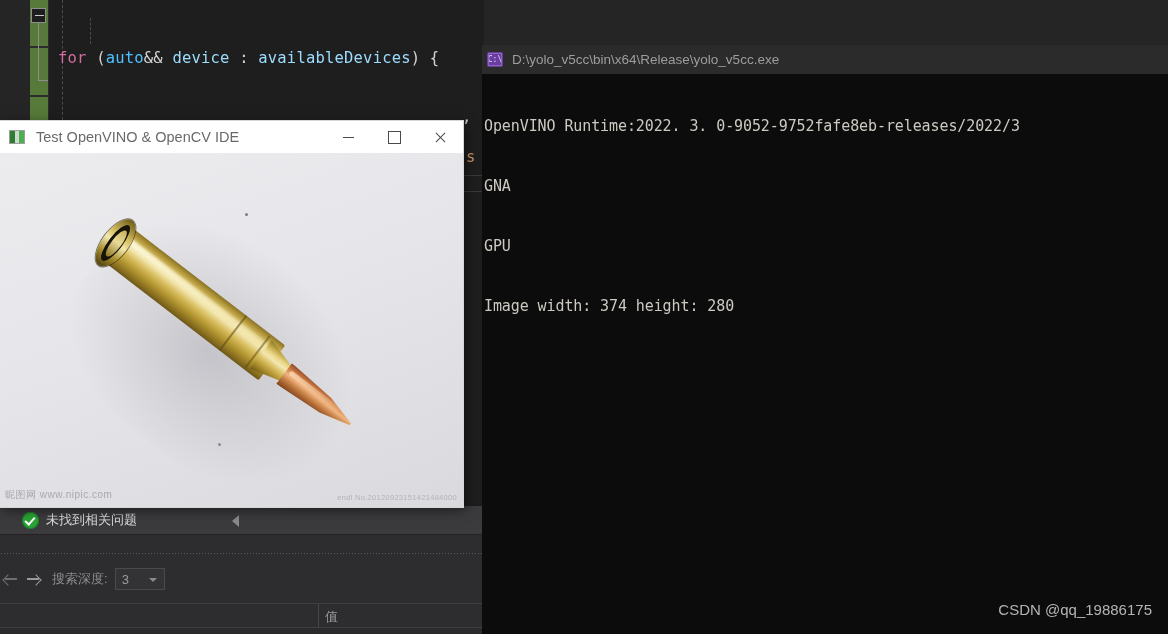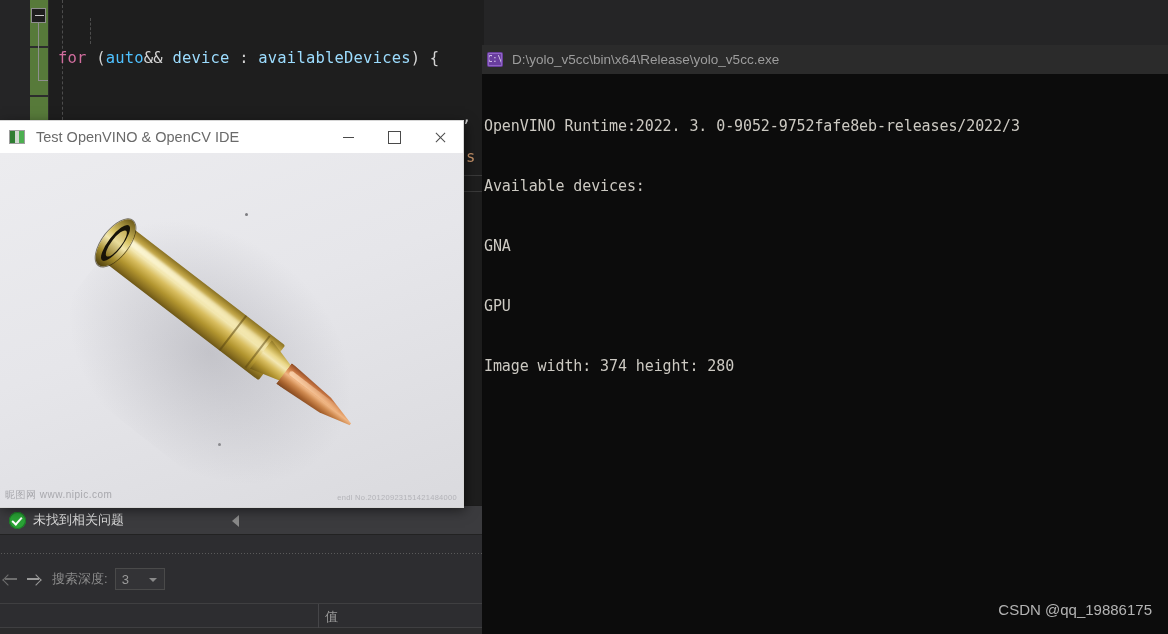--- a/index.html
+++ b/index.html
@@ -56,21 +56,21 @@
     position:absolute;
     font-family:"DejaVu Sans Mono", monospace;
     font-size:15.5px; color:#d4d4d4; white-space:pre;
   }
 
   
   .ide-bottom { position:absolute; left:0; top:505px; width:484px; height:129px; background:#2d2d30; }
   .err-strip {
     position:absolute; left:0; top:0; width:484px; height:30px;
     background:#3b3b3e; border-top:1px solid #1c1c1c; border-bottom:1px solid #222;
-    display:flex; align-items:center; padding-left:9px;
+    display:flex; align-items:center; padding-left:22px;
   }
   .check-icon {
     width:17px; height:17px; border-radius:50%;
     background:#2aa436; position:relative; flex:none;
     box-shadow:0 0 0 1px #1d7a27 inset;
   }
   .check-icon::after {
     content:""; position:absolute; left:4.5px; top:3.5px;
     width:4px; height:8px; border:solid #fff; border-width:0 2px 2px 0;
     transform:rotate(42deg);
@@ -324,21 +324,20 @@
 
   <div class="console-win">
     <div class="console-title">
       <div class="console-ico">
         <span>C:\</span>
       </div>
       <div class="console-title-text">D:\yolo_v5cc\bin\x64\Release\yolo_v5cc.exe</div>
     </div>
     <div class="console-body">
       <div class="line">OpenVINO Runtime:2022. 3. 0-9052-9752fafe8eb-releases/2022/3</div>
-      <div class="line">Available devices:</div>
       <div class="line">GNA</div>
       <div class="line">GPU</div>
       <div class="line">Image width: 374 height: 280</div>
     </div>
   </div>
 
   <div class="img-win">
     <div class="img-title">
       <div class="app-ico"></div>
       <div class="img-title-text">Test OpenVINO &amp; OpenCV IDE</div>

